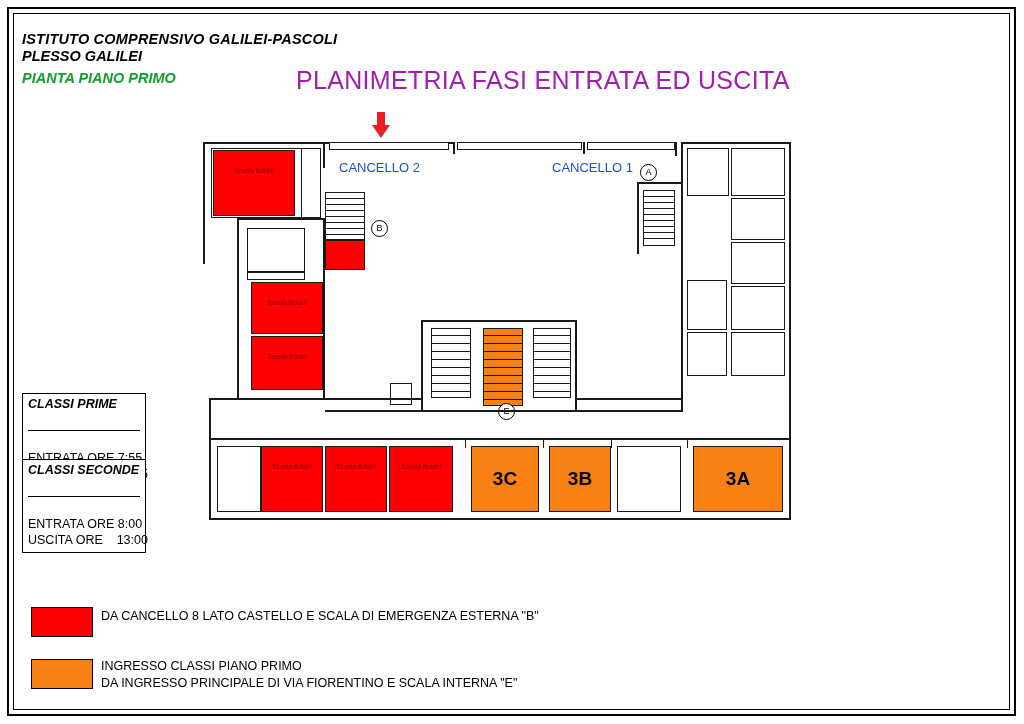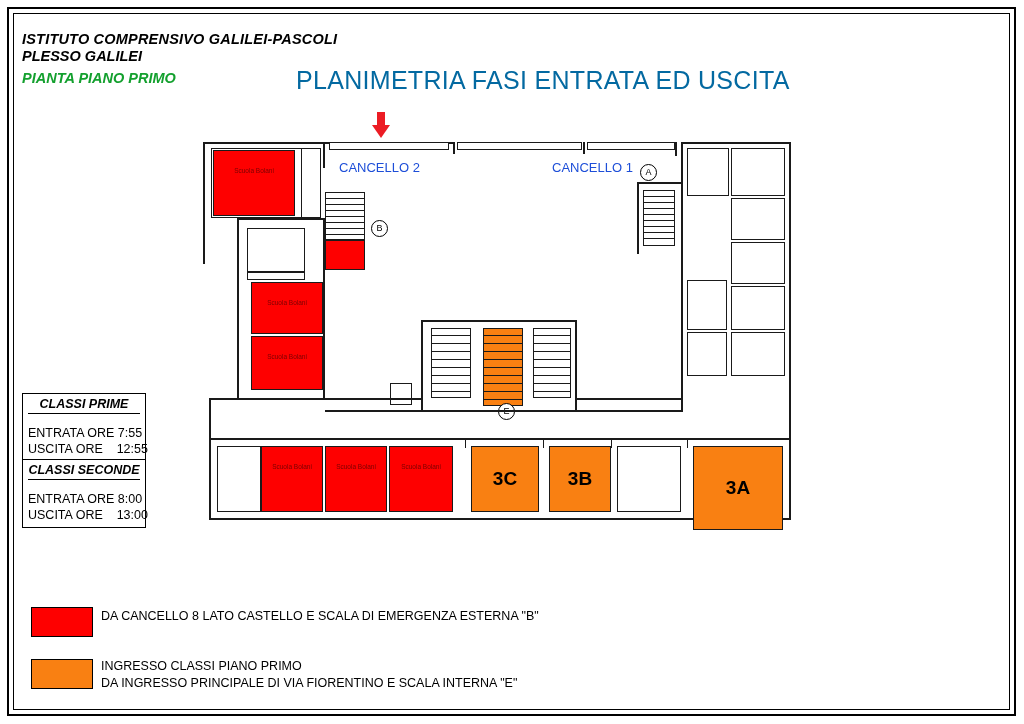--- a/index.html
+++ b/index.html
@@ -64,41 +64,41 @@
     font-weight: bold;
     font-style: italic;
     font-size: 14.5px;
     color: #13a02e;
   }
   .title {
     position: absolute;
     left: 296px;
     top: 66px;
     font-size: 25px;
-    color: #0369a1;
+    color: #a21caf;
     letter-spacing: .3px;
   }
 
   
   .tbox {
     position: absolute;
     border: 1px solid #000;
     background: #fff;
     width: 124px;
     box-sizing: border-box;
     padding: 3px 5px 4px 5px;
   }
   .tbox .t-title {
     font-style: italic;
     font-weight: bold;
     font-size: 12.5px;
-    text-align: center;
+    text-align: left;
     border-bottom: 1px solid #000;
-    padding-bottom: 2px;
-    margin-bottom: 11px;
+    padding-bottom: 19px;
+    margin-bottom: 19px;
   }
   .tbox .t-row {
     font-size: 12.5px;
     white-space: pre;
     line-height: 16px;
   }
   #tbox1 { left: 22px; top: 393px; }
   #tbox2 { left: 22px; top: 459px; }
   #tbox3 { left: 22px; top: 530px; }
 
@@ -396,21 +396,21 @@
     <div class="room-red" style="left:186px;top:326px;width:64px;height:66px;">
         <span>Scuola Bolani</span>
       </div>
     <div class="room-org" style="left:268px;top:326px;width:68px;height:66px;">
         <span>3C</span>
       </div>
     <div class="room-org" style="left:346px;top:326px;width:62px;height:66px;">
         <span>3B</span>
       </div>
     <div class="wall" style="left:414px;top:326px;width:64px;height:66px;"></div>
-    <div class="room-org" style="left:490px;top:326px;width:90px;height:84px;">
+    <div class="room-org" style="left:490px;top:326px;width:90px;height:66px;">
         <span>3A</span>
       </div>
 
     <div class="thin" style="left:262px;top:320px;width:1px;height:8px;"></div>
     <div class="thin" style="left:340px;top:320px;width:1px;height:8px;"></div>
     <div class="thin" style="left:408px;top:320px;width:1px;height:8px;"></div>
     <div class="thin" style="left:484px;top:320px;width:1px;height:8px;"></div>
   </div>
 
 </div>

